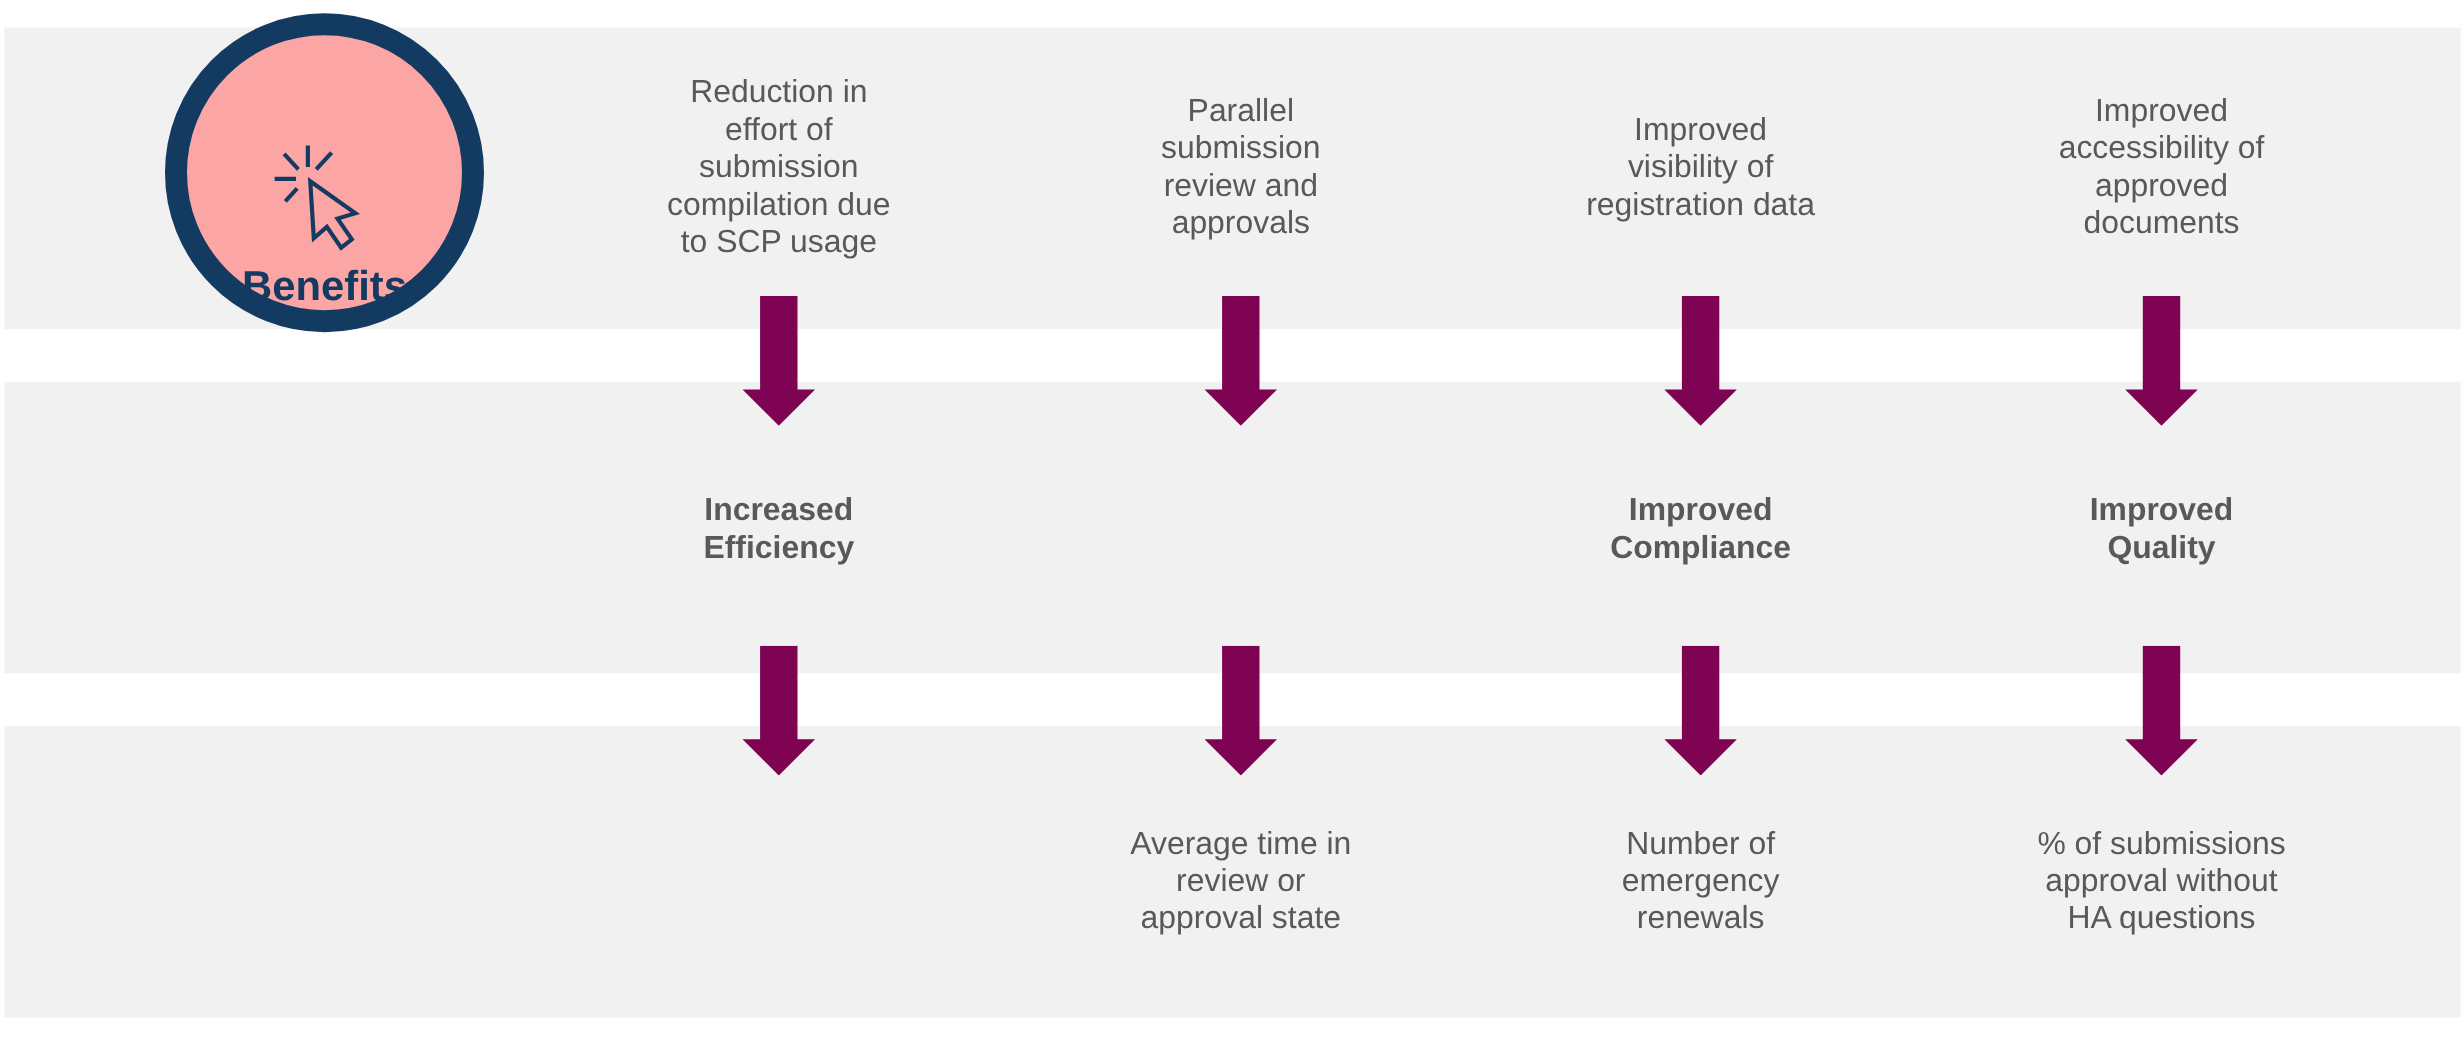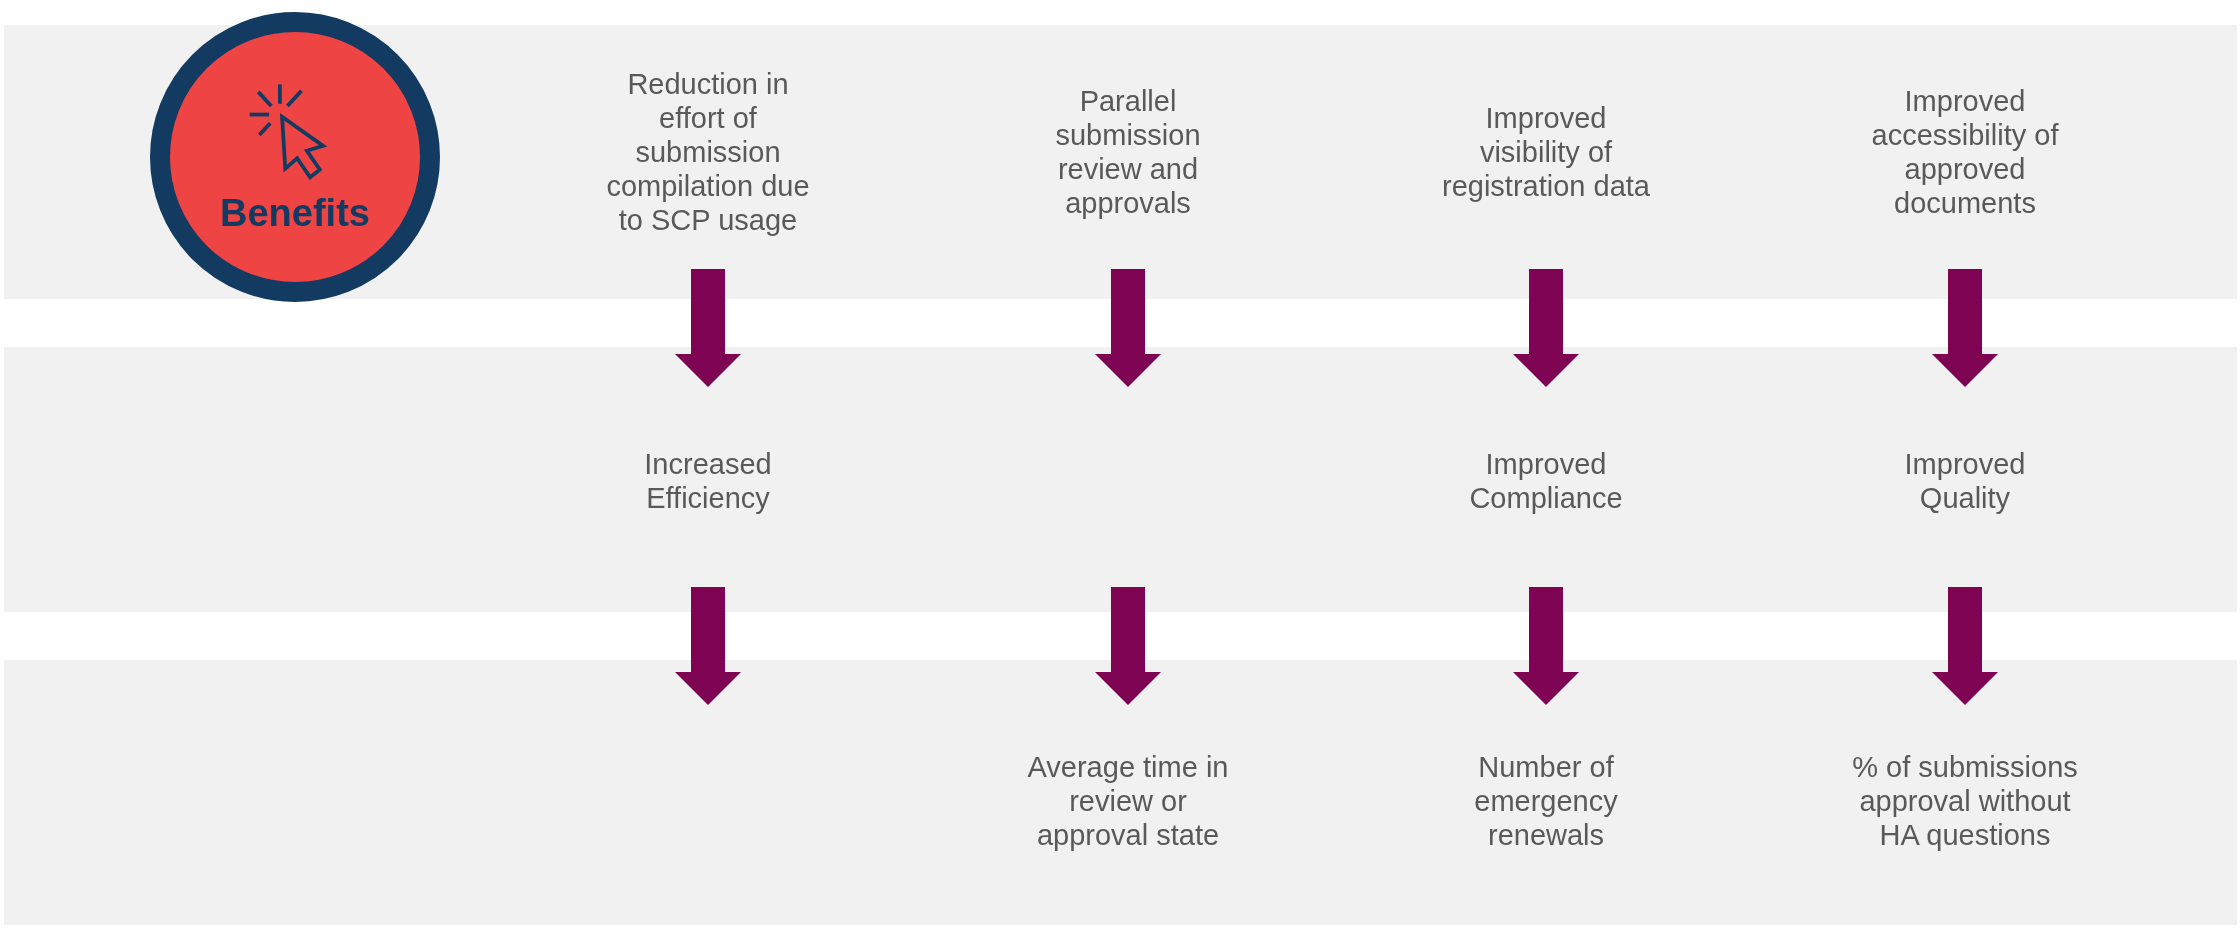--- a/index.html
+++ b/index.html
@@ -14,24 +14,24 @@
     position:absolute;left:4px;right:3px;
     background:#F1F1F2;
   }
   .band.b1{top:25px;height:274px;}
   .band.b2{top:347px;height:265px;}
   .band.b3{top:660px;height:265px;}
 
   .circle{
     position:absolute;left:150px;
     width:250px;height:250px;
-    background:#ef4444;
+    background:#fca5a5;
     border:20px solid #133A61;
     border-radius:50%;
-    display:flex;flex-direction:column;align-items:center;justify-content:center;
+    display:flex;flex-direction:column;align-items:center;justify-content:flex-end;
     gap:10px;
     box-sizing:content-box;
   }
   .circle.c1{top:12px;}
   .circle.c2{top:341px;}
   .circle.c3{top:652px;}
   .circle .icon{flex:0 0 auto;display:block;}
   .circle .clabel{
     color:#133A61;
     font-weight:bold;
@@ -45,21 +45,21 @@
   .cell{
     position:absolute;
     transform:translate(-50%,-50%);
     width:400px;
     text-align:center;
     color:#595959;
     font-size:29px;
     line-height:34px;
     white-space:pre-line;
   }
-  .cell.bold{font-weight:normal;}
+  .cell.bold{font-weight:bold;}
 
   .col1{left:708px;}
   .col2{left:1128px;}
   .col3{left:1546px;}
   .col4{left:1965px;}
   .rowBenefit{top:152px;}
   .rowDriver{top:481px;}
   .rowKpi{top:801px;}
 
   .arrow{

